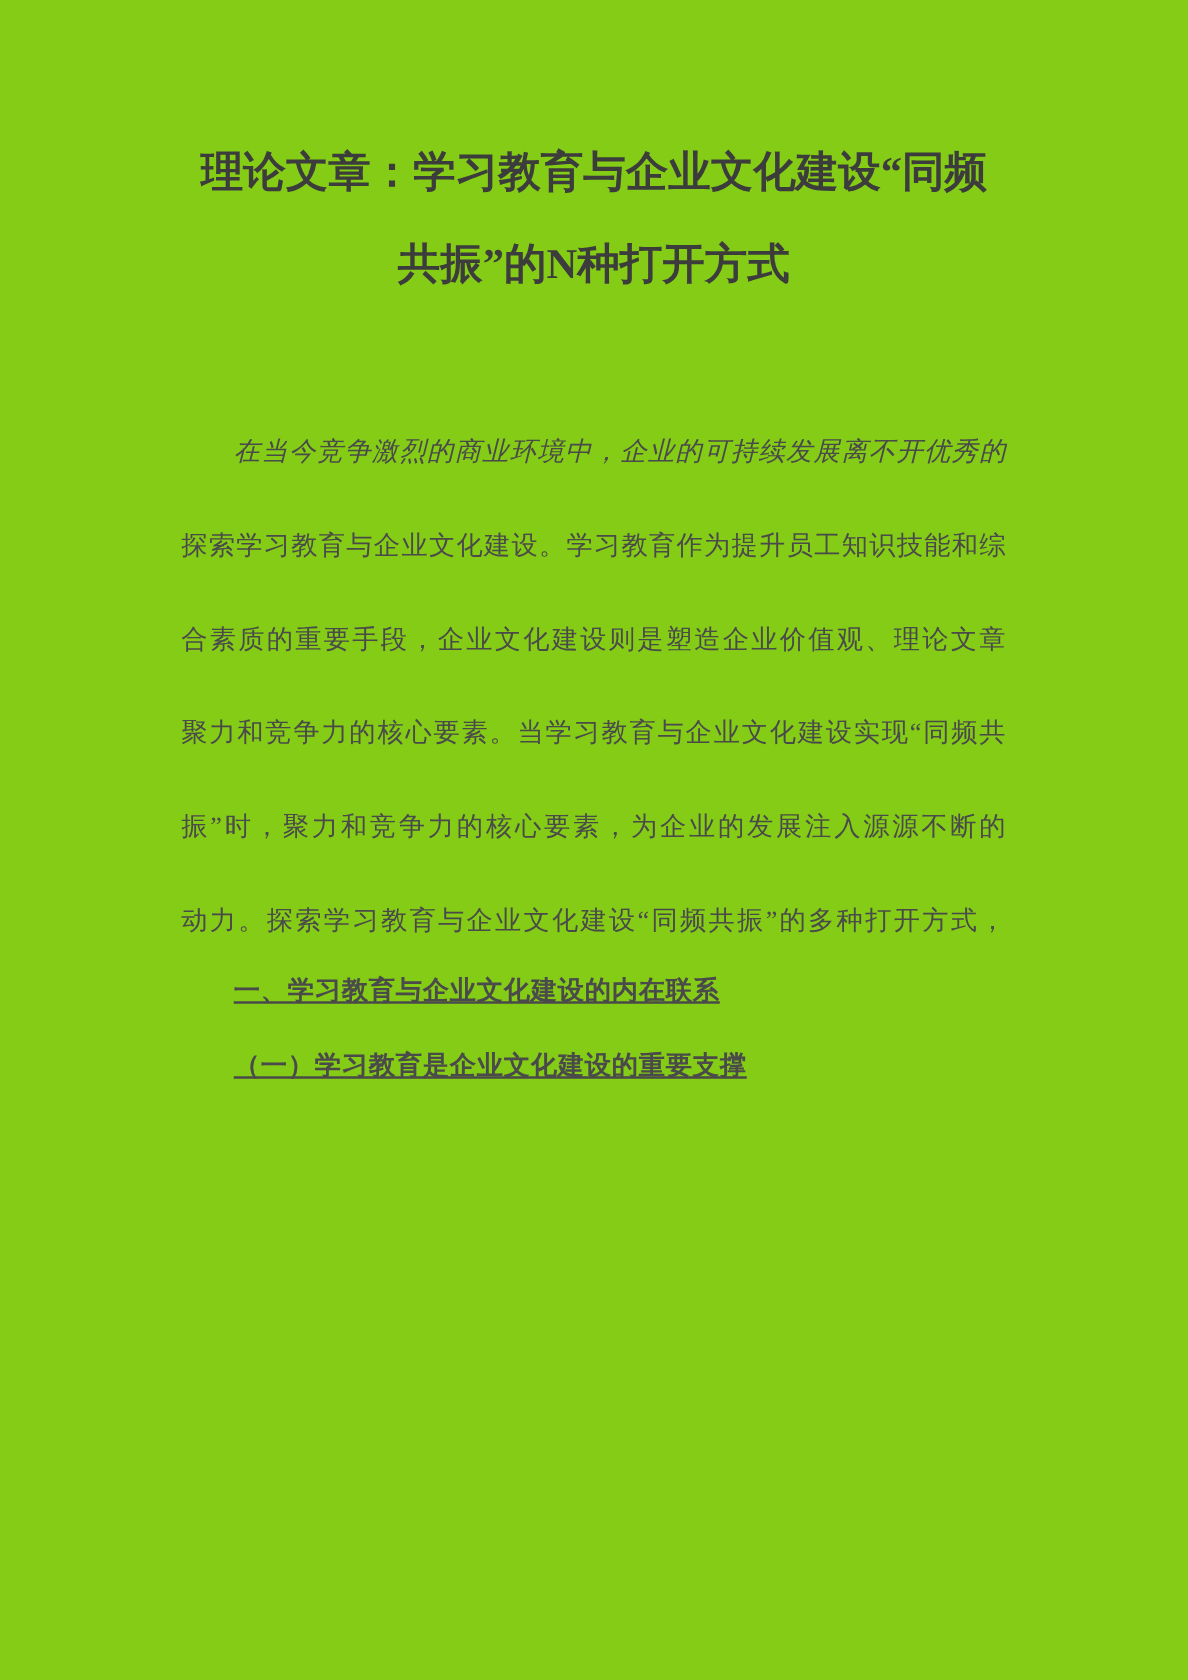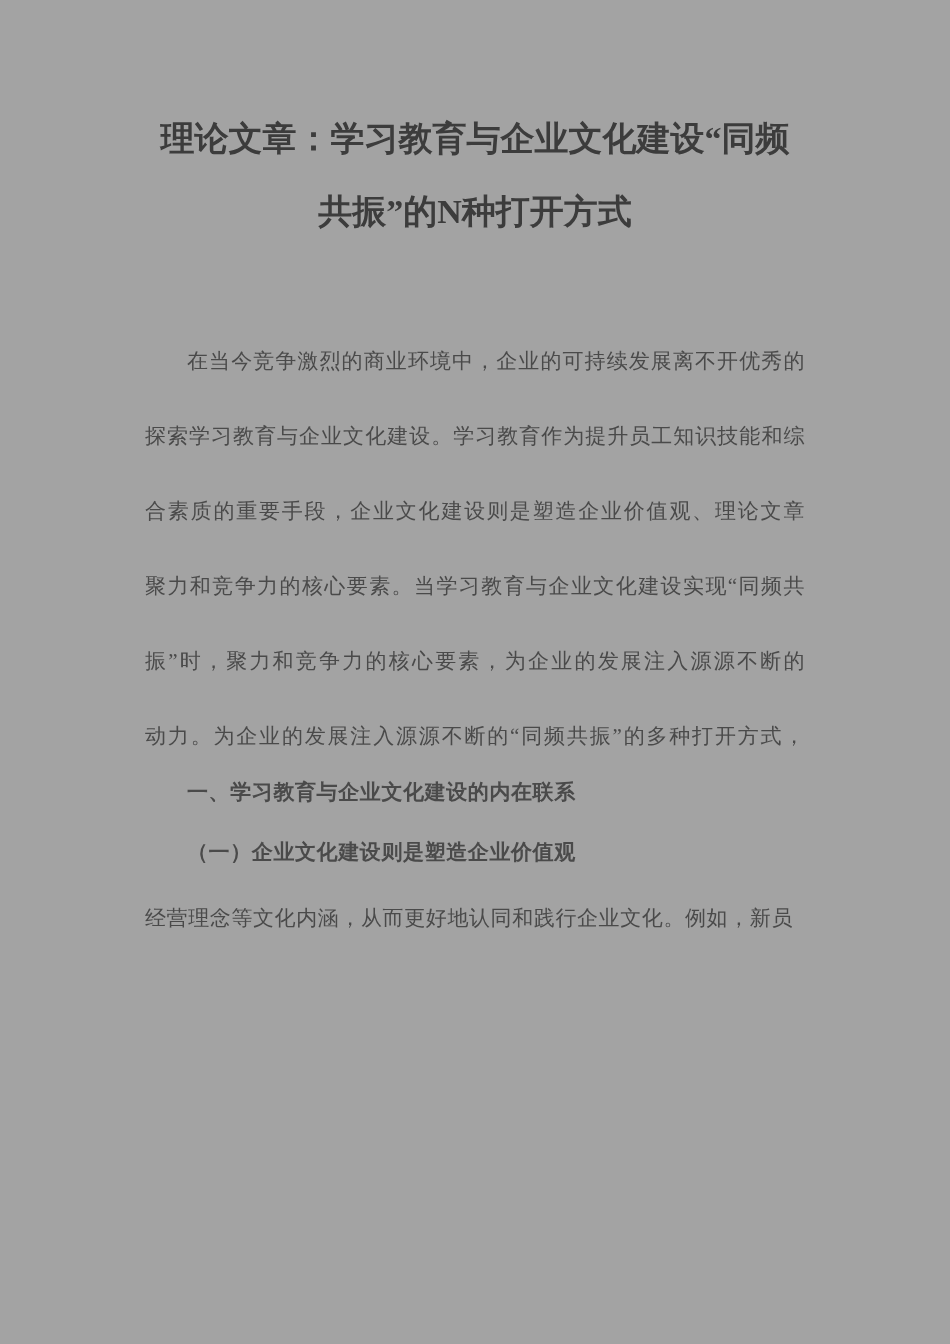--- a/index.html
+++ b/index.html
@@ -5,21 +5,21 @@
   * { margin: 0; padding: 0; box-sizing: border-box; }
   html, body {
     width: 950px;
     background: #ffffff;
     font-family: "Liberation Serif", "DejaVu Serif", serif;
   }
   .page {
     position: relative;
     width: 950px;
     height: 1344px;
-    background: #a3a3a3;
+    background: #84cc16;
     overflow: hidden;
   }
   .content {
     padding: 102px 145px 0 145px; 
   }
   .doc-title {
     font-size: 34px;
     line-height: 73px;
     font-weight: bold;
     color: #3c3c3c;
@@ -30,53 +30,53 @@
     font-size: 21px;
     color: #4a4a4a;
     letter-spacing: 0.6px;
   }
   .p1 { margin-top: 76px; line-height: 75px; }
   .p2 { margin-top: 0;    line-height: 72px; }
   .pline {
     text-align: justify;
     text-align-last: justify;
   }
-  .pline.first { text-indent: 2em; }
+  .pline.first { text-indent: 2em; font-style: italic; }
   .pline.last  { text-align-last: left; }
   .heading {
     font-size: 21px;
     color: #4a4a4a;
     letter-spacing: 0.6px;
     line-height: 60px;
     text-indent: 2em;
+    text-decoration: underline;
   }
   .h-level1 { margin-top: -12px; }
 </style>
 </head>
 <body>
 
 <div class="page">
   <div class="content">
 
     <h1 class="doc-title">
       <div>理论文章：学习教育与企业文化建设“同频</div>
       <div>共振”的N种打开方式</div>
     </h1>
 
     <div class="para p1">
       <div class="pline first">在当今竞争激烈的商业环境中，企业的可持续发展离不开优秀的</div>
       <div class="pline">探索学习教育与企业文化建设。学习教育作为提升员工知识技能和综</div>
       <div class="pline">合素质的重要手段，企业文化建设则是塑造企业价值观、理论文章</div>
       <div class="pline">聚力和竞争力的核心要素。当学习教育与企业文化建设实现“同频共</div>
       <div class="pline">振”时，聚力和竞争力的核心要素，为企业的发展注入源源不断的</div>
-      <div class="pline">动力。为企业的发展注入源源不断的“同频共振”的多种打开方式，</div>
+      <div class="pline">动力。探索学习教育与企业文化建设“同频共振”的多种打开方式，</div>
     </div>
 
     <h2 class="heading h-level1">一、学习教育与企业文化建设的内在联系</h2>
 
-    <h3 class="heading h-level2">（一）企业文化建设则是塑造企业价值观</h3>
+    <h3 class="heading h-level2">（一）学习教育是企业文化建设的重要支撑</h3>
 
     <div class="para p2">
-      <div class="pline last">经营理念等文化内涵，从而更好地认同和践行企业文化。例如，新员</div>
     </div>
 
   </div>
 </div>
 
 </body></html>

